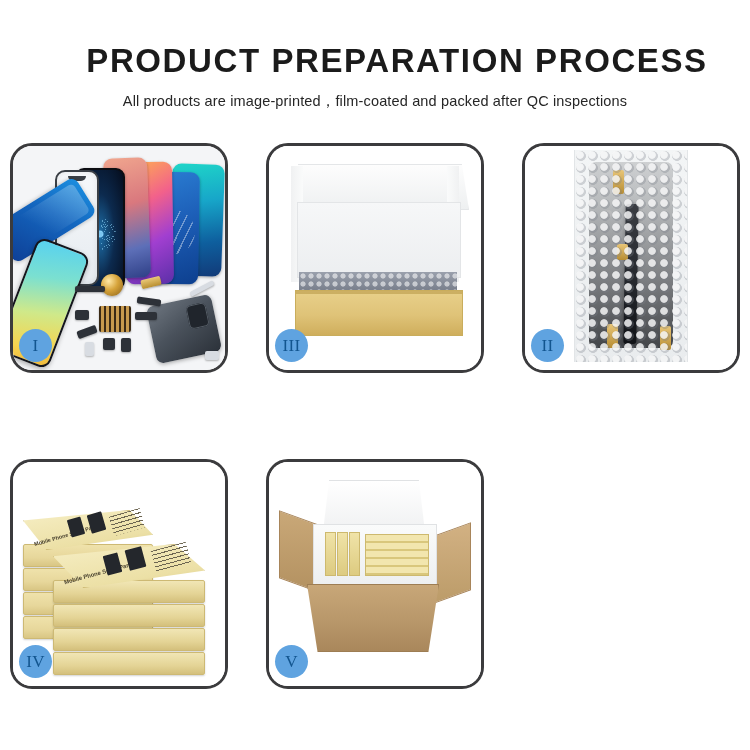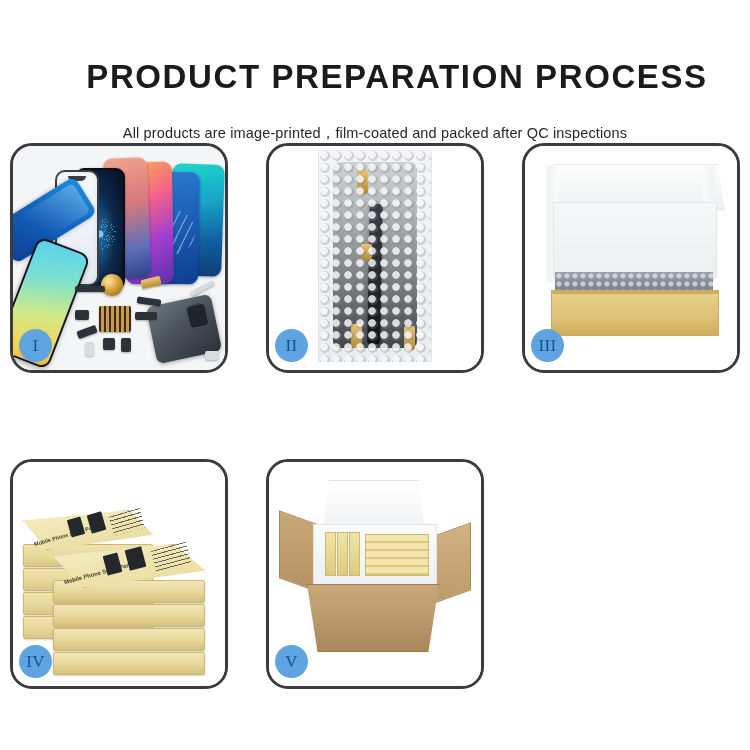--- a/index.html
+++ b/index.html
@@ -16,33 +16,33 @@
   }
 
   
   .header {
     position: absolute;
     left: 0; top: 0;
     width: 750px;
     text-align: center;
   }
   .title {
-    margin: 16px;
+    margin: 0;
     padding-top: 44px;
     font-family: "Liberation Sans", sans-serif;
     font-size: 33px;
     font-weight: 700;
     letter-spacing: 1.6px;
     color: #1b1b1b;
     line-height: 1.05;
     white-space: nowrap;
     padding-left: 44px;
   }
   .subtitle {
-    margin: 8px;
+    margin: 0;
     padding-top: 13px;
     font-family: "Liberation Sans", sans-serif;
     font-size: 14.5px;
     font-weight: 400;
     letter-spacing: 0.15px;
     color: #262626;
     white-space: nowrap;
     text-align: center;
   }
 
@@ -436,49 +436,49 @@
       <div class="part" style="left:90px; top:192px; width:12px; height:12px;"></div>
       <div class="part" style="left:108px; top:192px; width:10px; height:14px;"></div>
       <div class="part pale" style="left:72px; top:196px; width:9px; height:14px;"></div>
       <div class="part pale" style="right:10px; top:140px; width:26px; height:5px; transform:rotate(-28deg);"></div>
       <div class="part pale" style="right:6px; bottom:10px; width:14px; height:9px;"></div>
 
       <div class="badge">I</div>
     </div>
   </div>
 
+  <div class="panel p3">
+    <div class="photo">
+      <div class="bg"></div>
+      <div class="lid"></div>
+      <div class="sideL"></div>
+      <div class="sideR"></div>
+      <div class="backwall"></div>
+      <div class="content"></div>
+      <div class="frontwall"></div>
+      <div class="badge">III</div>
+    </div>
+  </div>
+
   <div class="panel p2">
     <div class="photo">
       <div class="bg"></div>
       <div class="bag"></div>
       <div class="inner"></div>
       <div class="flex"></div>
       <div class="gold-tab" style="left:88px; top:24px;"></div>
       <div class="gold-tab" style="left:92px; top:98px; height:16px;"></div>
       <div class="gold-tab" style="left:82px; bottom:22px;"></div>
       <div class="gold-tab" style="right:66px; bottom:20px;"></div>
       <div class="bubbles2"></div>
       <div class="bubbles"></div>
       <div class="badge">II</div>
     </div>
   </div>
 
-  <div class="panel p3">
-    <div class="photo">
-      <div class="bg"></div>
-      <div class="lid"></div>
-      <div class="sideL"></div>
-      <div class="sideR"></div>
-      <div class="backwall"></div>
-      <div class="content"></div>
-      <div class="frontwall"></div>
-      <div class="badge">III</div>
-    </div>
-  </div>
-
   <div class="panel p4">
     <div class="photo">
       <div class="bg"></div>
       <div class="boxstack">
 
         <div class="kbox slabL" style="top:60px;"></div>
         <div class="kbox slabL" style="top:84px;"></div>
         <div class="kbox slabL" style="top:108px;"></div>
         <div class="kbox slabL" style="top:132px;"></div>
 

